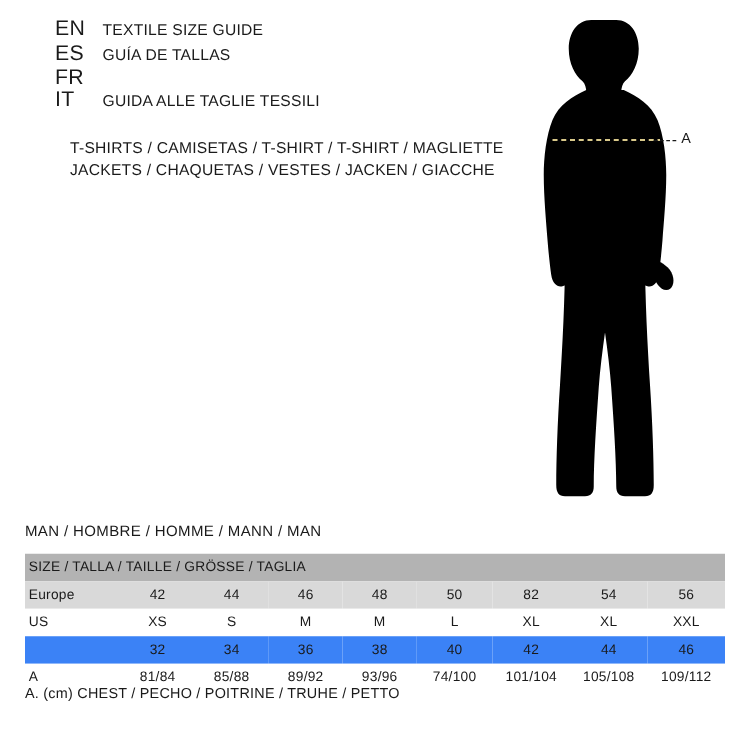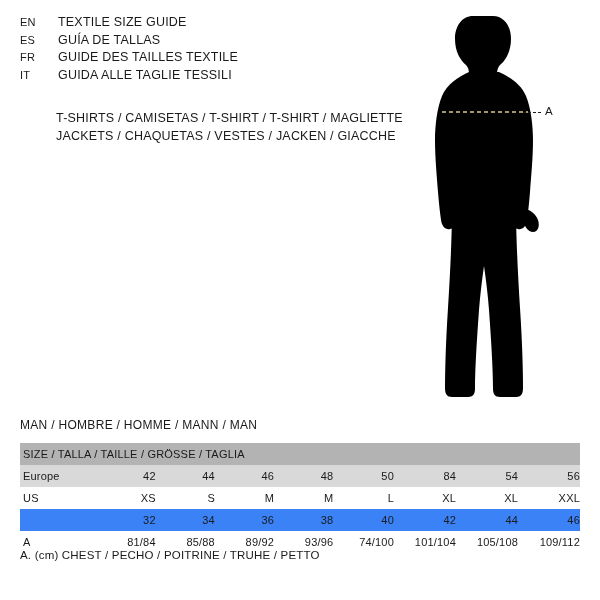--- a/index.html
+++ b/index.html
@@ -32,21 +32,22 @@
   .lang-row {
     display: flex;
     align-items: baseline;
     font-size: 12.5px;
     line-height: 17.5px;
     letter-spacing: 0.2px;
   }
   .lang-code {
     width: 38px;
     flex: 0 0 38px;
-    font-size: 11px;
+    font-size: 17px;
+    margin-left: 24px;
   }
   .lang-text {
     flex: 1 1 auto;
   }
 
   
   .cat-block {
     position: absolute;
     left: 20px;
     top: 109px;
@@ -122,21 +123,21 @@
     background: #d9d9d9;
   }
   tr.plain td {
     background: #ffffff;
   }
   tr.shade2 td {
     background: #3b82f6;
   }
   .col {
     width: 68px;
-    text-align: right;
+    text-align: center;
   }
 
   .footnote {
     position: absolute;
     left: 20px;
     top: 549px;
     font-size: 11.5px;
     letter-spacing: 0.2px;
   }
 </style>
@@ -149,21 +150,20 @@
     <div class="lang-row">
       <span class="lang-code">EN</span>
       <span class="lang-text">TEXTILE SIZE GUIDE</span>
     </div>
     <div class="lang-row">
       <span class="lang-code">ES</span>
       <span class="lang-text">GUÍA DE TALLAS</span>
     </div>
     <div class="lang-row">
       <span class="lang-code">FR</span>
-      <span class="lang-text">GUIDE DES TAILLES TEXTILE</span>
     </div>
     <div class="lang-row">
       <span class="lang-code">IT</span>
       <span class="lang-text">GUIDA ALLE TAGLIE TESSILI</span>
     </div>
   </div>
 
   <div class="cat-block">
     <div class="cat-line">T-SHIRTS / CAMISETAS / T-SHIRT / T-SHIRT / MAGLIETTE</div>
     <div class="cat-line">JACKETS / CHAQUETAS / VESTES / JACKEN / GIACCHE</div>
@@ -213,21 +213,21 @@
       <tr class="header-row">
         <td class="lbl" colspan="9">SIZE / TALLA / TAILLE / GRÖSSE / TAGLIA</td>
       </tr>
       <tr class="shade">
         <td class="lbl">Europe</td>
         <td class="col">42</td>
         <td class="col">44</td>
         <td class="col">46</td>
         <td class="col">48</td>
         <td class="col">50</td>
-        <td class="col">84</td>
+        <td class="col">82</td>
         <td class="col">54</td>
         <td class="col">56</td>
       </tr>
       <tr class="plain">
         <td class="lbl">US</td>
         <td class="col">XS</td>
         <td class="col">S</td>
         <td class="col">M</td>
         <td class="col">M</td>
         <td class="col">L</td>

